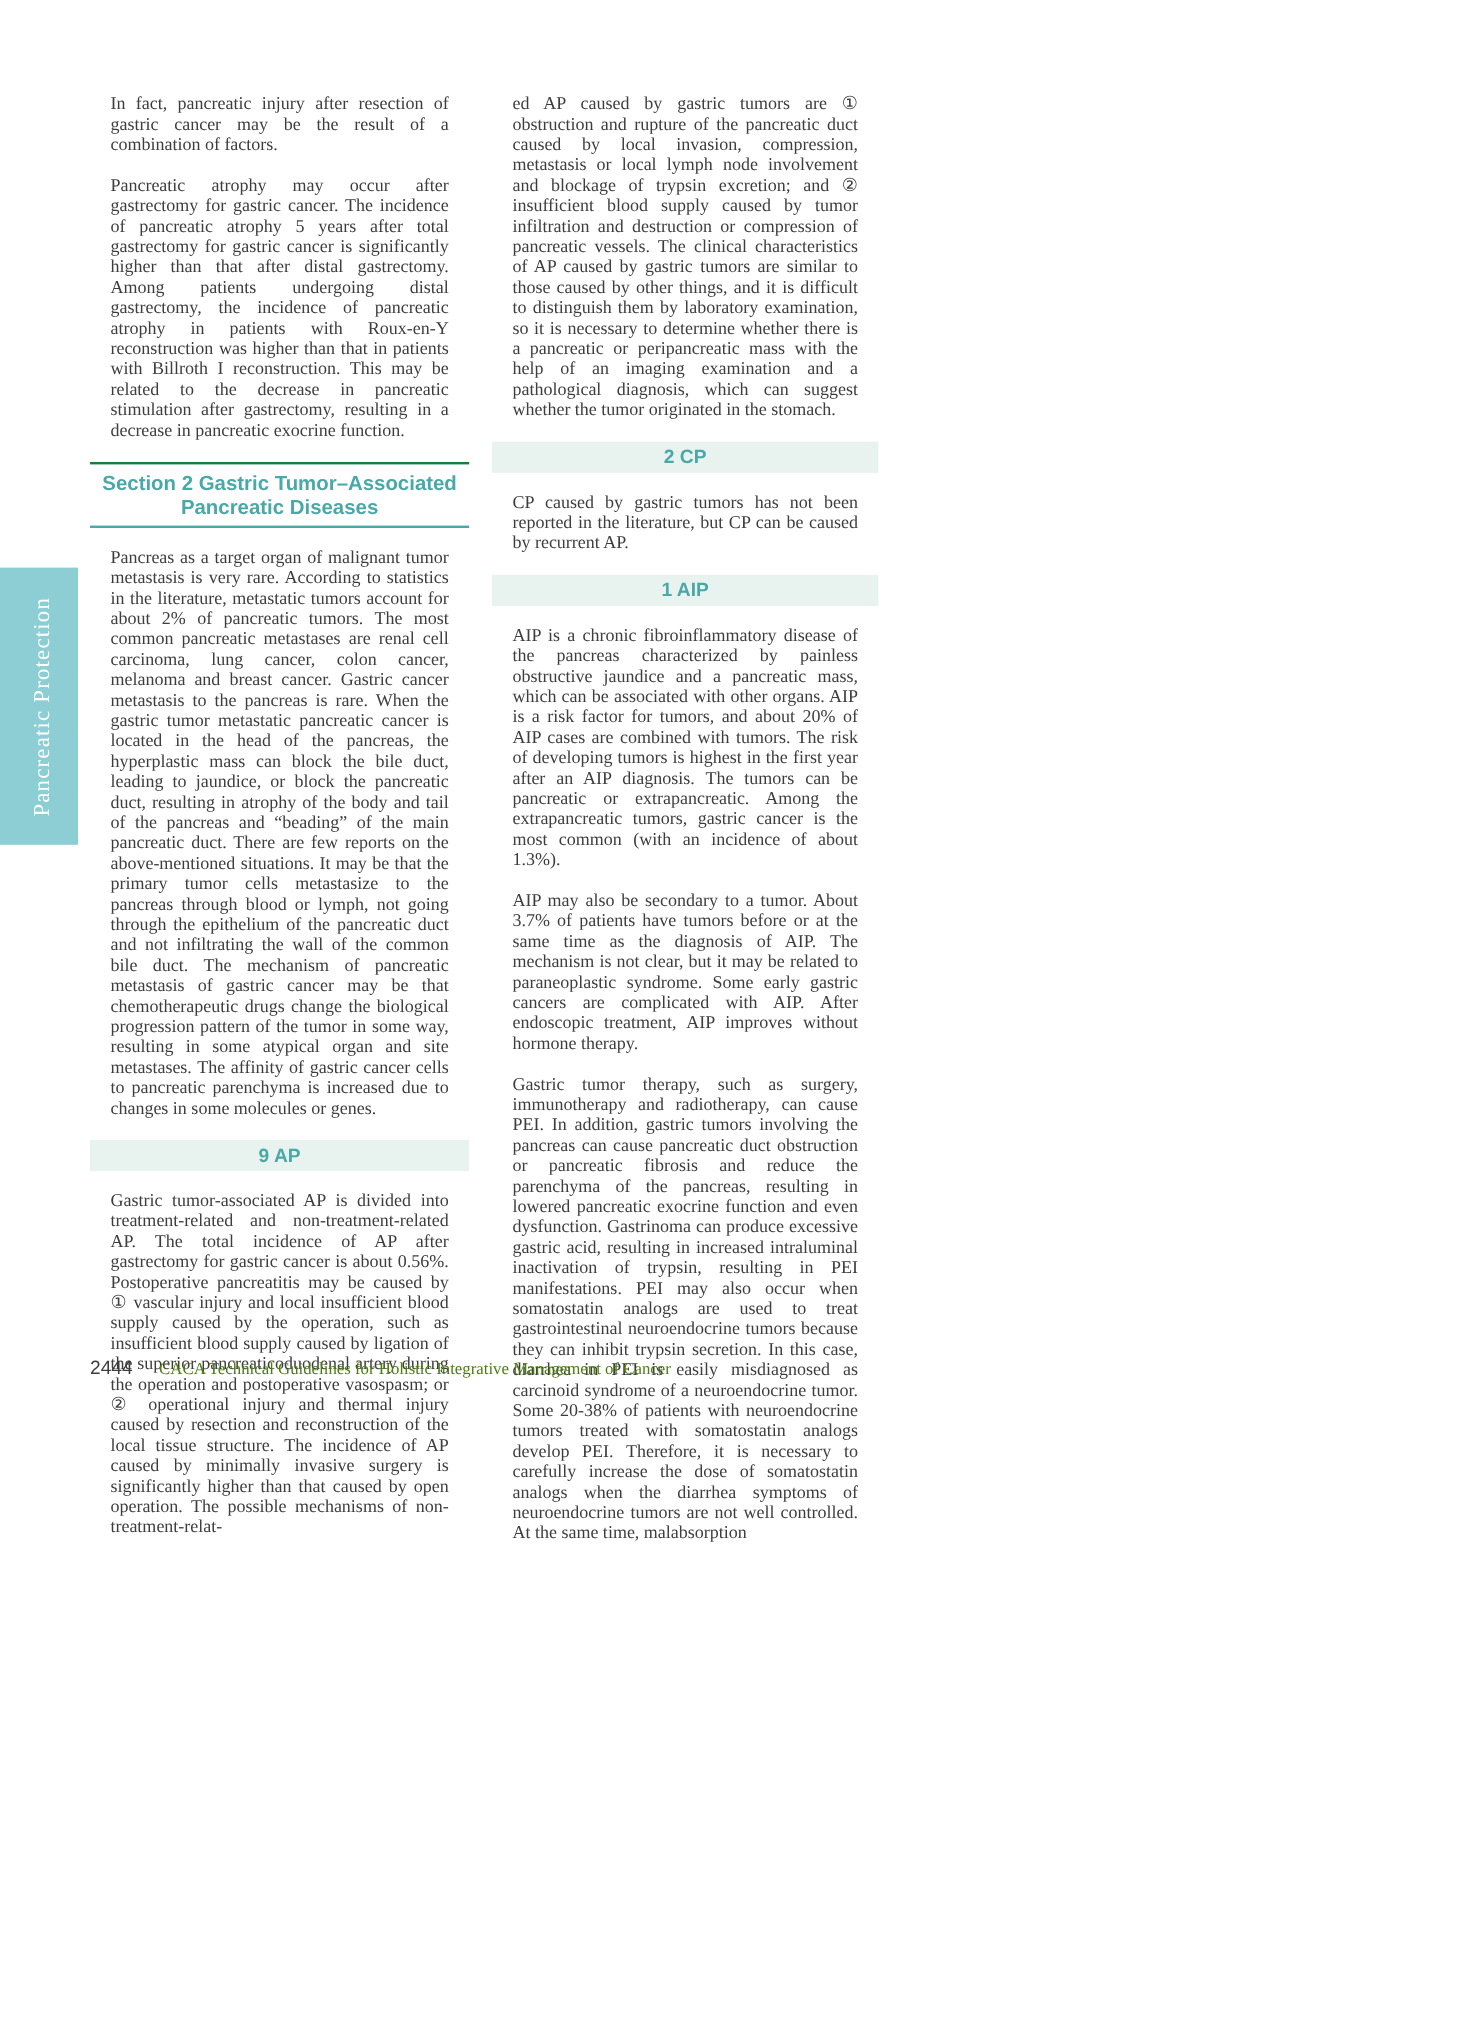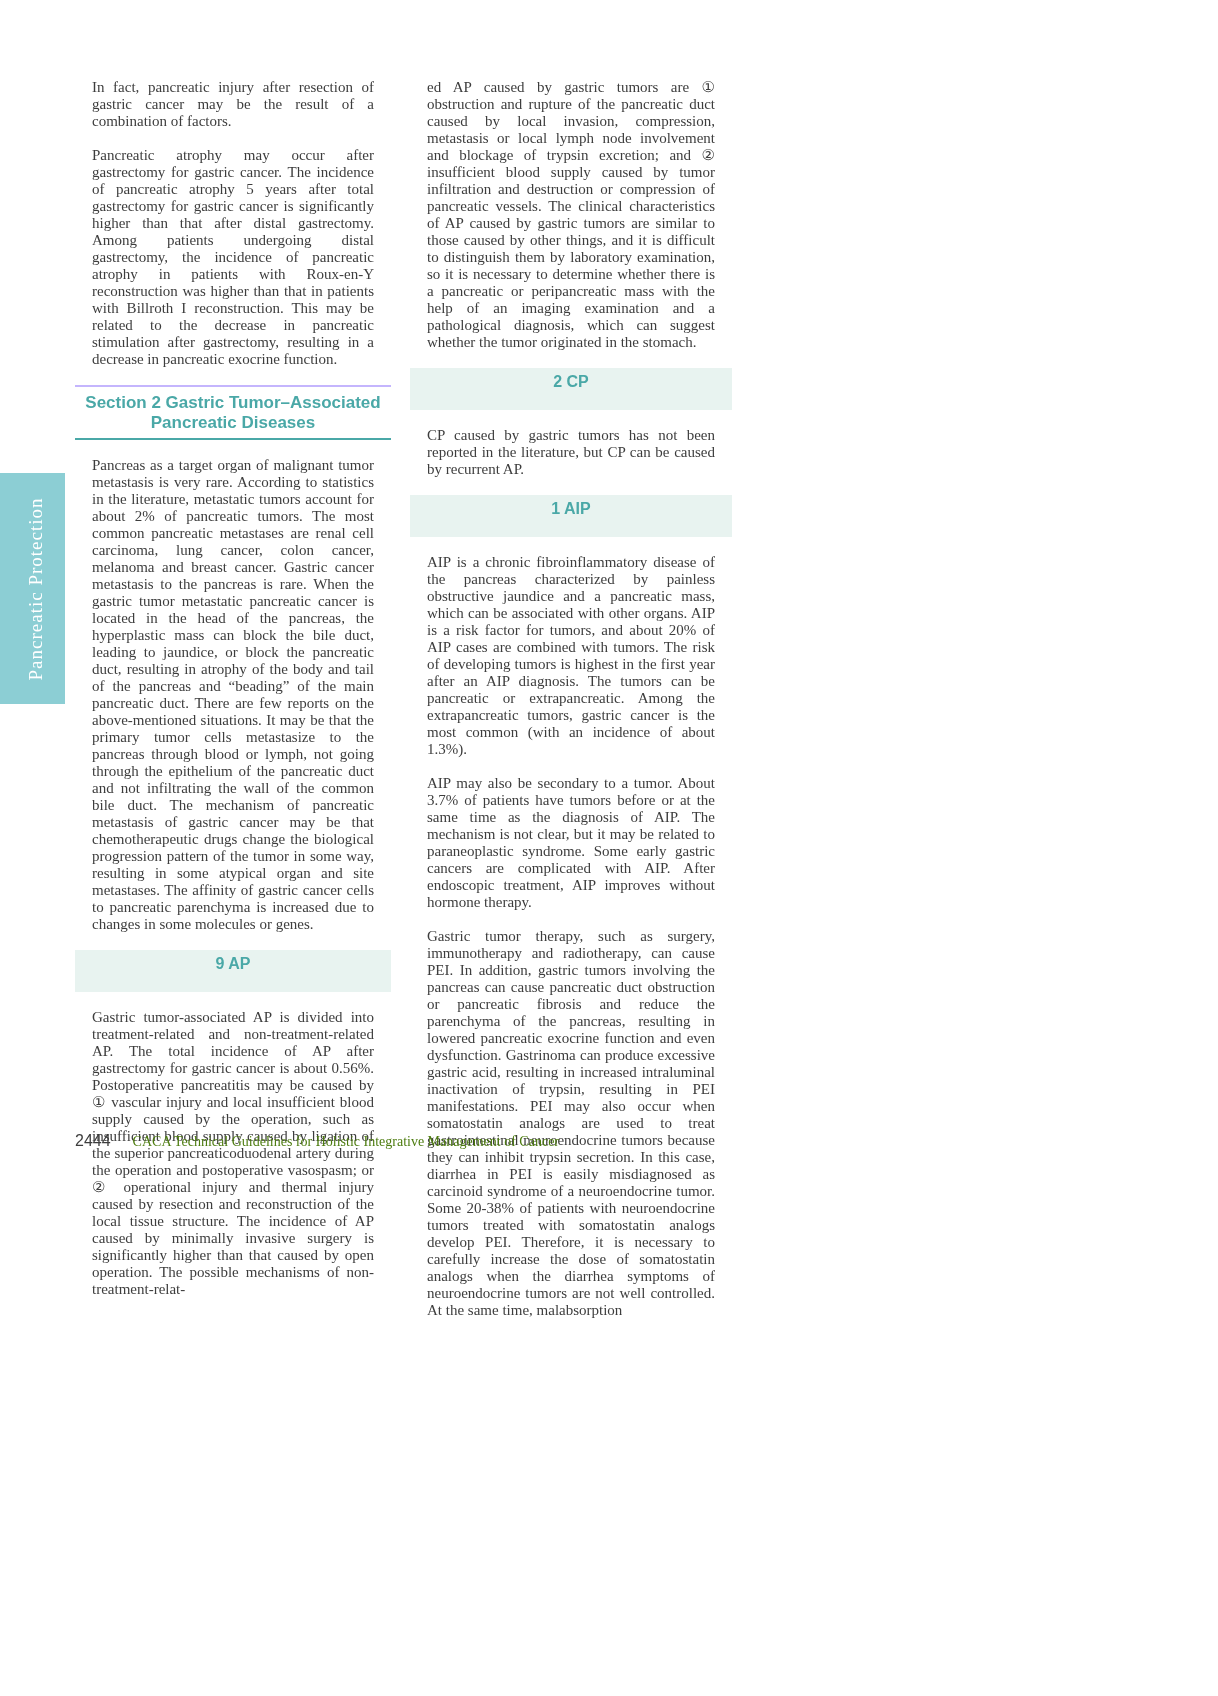--- a/index.html
+++ b/index.html
@@ -39,41 +39,41 @@
     top: 62px;
     font-size: 15px;
     line-height: 17px;
     text-align: justify;
   }
   .col-left  { left: 75px;  width: 316px; }
   .col-right { left: 410px; width: 322px; }
   .col p { margin: 17px; text-align: justify; }
   
   .section-header {
-    border-top: 2px solid #c4b5fd;
+    border-top: 2px solid #15803d;
     border-bottom: 2px solid #4aa8a7;
     margin: 5px 0 6px 0;
     padding: 6px 6px 5px 6px;
     text-align: center;
     color: #4aa8a7;
     font-family: "Liberation Sans", sans-serif;
     font-weight: bold;
     font-size: 17px;
     line-height: 20px;
   }
   
   .band {
     background: #e8f3f0;
     color: #4aa8a7;
     font-family: "Liberation Sans", sans-serif;
     font-weight: bold;
     font-size: 16px;
     line-height: 17px;
     text-align: center;
-    padding: 5px 0 20px 0;
+    padding: 5px 0 4px 0;
     margin: 4px 0 5px 0;
   }
   
   .footer {
     position: absolute;
     left: 75px;
     top: 1132px;
     white-space: nowrap;
   }
   .page-num {

